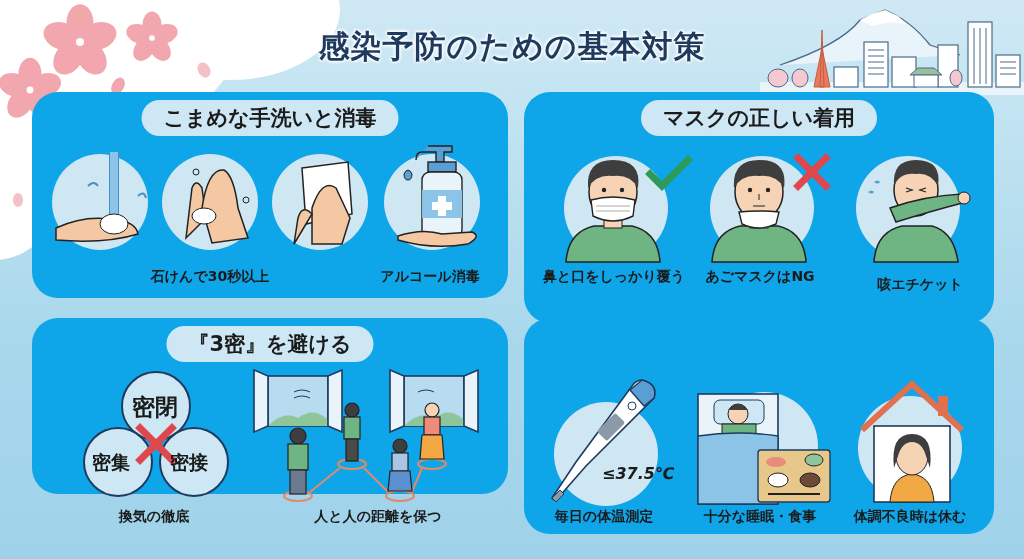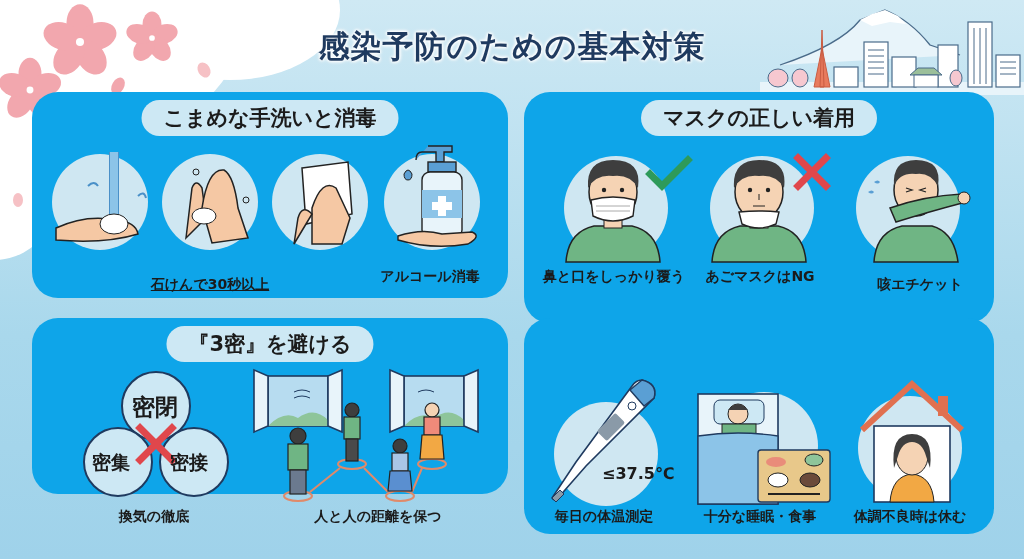--- a/index.html
+++ b/index.html
@@ -130,21 +130,21 @@
   <svg width="110" height="110" style="left:350px;top:48px;">
     <path d="M46 6 L70 6 L70 12 L62 12 L62 22 L54 22 L54 12 L40 12 Q34 12 34 20" fill="#5a9fd4" stroke="#222" stroke-width="1.4"></path>
     <rect x="46" y="22" width="28" height="10" fill="#5a9fd4" stroke="#222" stroke-width="1.4"></rect>
     <rect x="40" y="32" width="40" height="66" rx="8" fill="#e8f4fa" stroke="#222" stroke-width="1.4"></rect>
     <rect x="40" y="50" width="40" height="28" fill="#8cc4e8"></rect>
     <path d="M56 56 h8 v6 h6 v8 h-6 v6 h-8 v-6 h-6 v-8 h6 Z" fill="#fff"></path>
     <path d="M22 34 q4 -8 8 0 q0 6 -4 6 q-4 0 -4 -6" fill="#5a9fd4" stroke="#222"></path>
     <path d="M16 96 Q40 88 60 94 L90 92 Q100 96 86 104 Q50 110 16 100 Z" fill="#f5c8a4" stroke="#222" stroke-width="1.4"></path>
   </svg>
 
-  <div class="caption" style="left:178px;top:184px;text-decoration:underline;">石けんで30秒以上</div>
+  <div class="caption" style="left:178px;top:176px;">石けんで30秒以上</div>
   <div class="caption" style="left:398px;top:176px;">アルコール消毒</div>
 </div>
 
 <div class="panel" style="left:524px;top:92px;width:470px;height:231px;">
   <div class="panel-head">マスクの正しい着用</div>
 
   <div class="bubble" style="left:40px;top:64px;width:104px;height:104px;"></div>
   <div class="bubble" style="left:186px;top:64px;width:104px;height:104px;"></div>
   <div class="bubble" style="left:332px;top:64px;width:104px;height:104px;"></div>
 
@@ -250,21 +250,21 @@
   <div class="bubble" style="left:186px;top:74px;width:108px;height:108px;"></div>
   <div class="bubble" style="left:334px;top:78px;width:104px;height:104px;"></div>
 
   <svg width="120" height="140" style="left:22px;top:56px;">
     <path d="M96 6 Q112 10 108 24 L40 92 L12 124 Q8 128 6 124 L30 88 L86 12 Q90 6 96 6 Z" fill="#fff" stroke="#1f3a5f" stroke-width="1.6"></path>
     <path d="M96 6 Q112 10 108 24 L98 32 L84 16 Z" fill="#5a9fd4" stroke="#1f3a5f" stroke-width="1.4"></path>
     <rect x="58" y="40" width="14" height="26" rx="2" fill="#8a9aa8" transform="rotate(45 65 53)"></rect>
     <circle cx="86" cy="32" r="4" fill="#fff" stroke="#1f3a5f"></circle>
     <path d="M6 124 L14 116 L18 120 L10 128 Z" fill="#8a9aa8" stroke="#1f3a5f"></path>
   </svg>
-  <div style="position:absolute;left:78px;top:146px;font-size:16px;font-weight:bold;">≤37.5℃</div>
+  <div style="position:absolute;left:78px;top:146px;font-size:16px;font-weight:bold;font-style:italic;">≤37.5℃</div>
 
   <svg width="140" height="120" style="left:170px;top:72px;">
     <rect x="4" y="4" width="80" height="110" fill="#e8f4fa" stroke="#1f3a5f" stroke-width="1.6"></rect>
     <rect x="20" y="10" width="50" height="24" rx="6" fill="#cde8f4" stroke="#1f3a5f"></rect>
     <circle cx="44" cy="24" r="10" fill="#f5d3b4" stroke="#222"></circle>
     <path d="M34 20 Q44 8 54 20" fill="#3e3e3e"></path>
     <rect x="28" y="34" width="34" height="12" fill="#6fb584" stroke="#222"></rect>
     <path d="M4 46 Q44 40 84 46 L84 114 L4 114 Z" fill="#8cc4e8" stroke="#1f3a5f" stroke-width="1.4"></path>
     <rect x="64" y="60" width="72" height="52" rx="3" fill="#e8c88a" stroke="#1f3a5f" stroke-width="1.4"></rect>
     <ellipse cx="82" cy="72" rx="10" ry="5" fill="#e98c7a"></ellipse>

